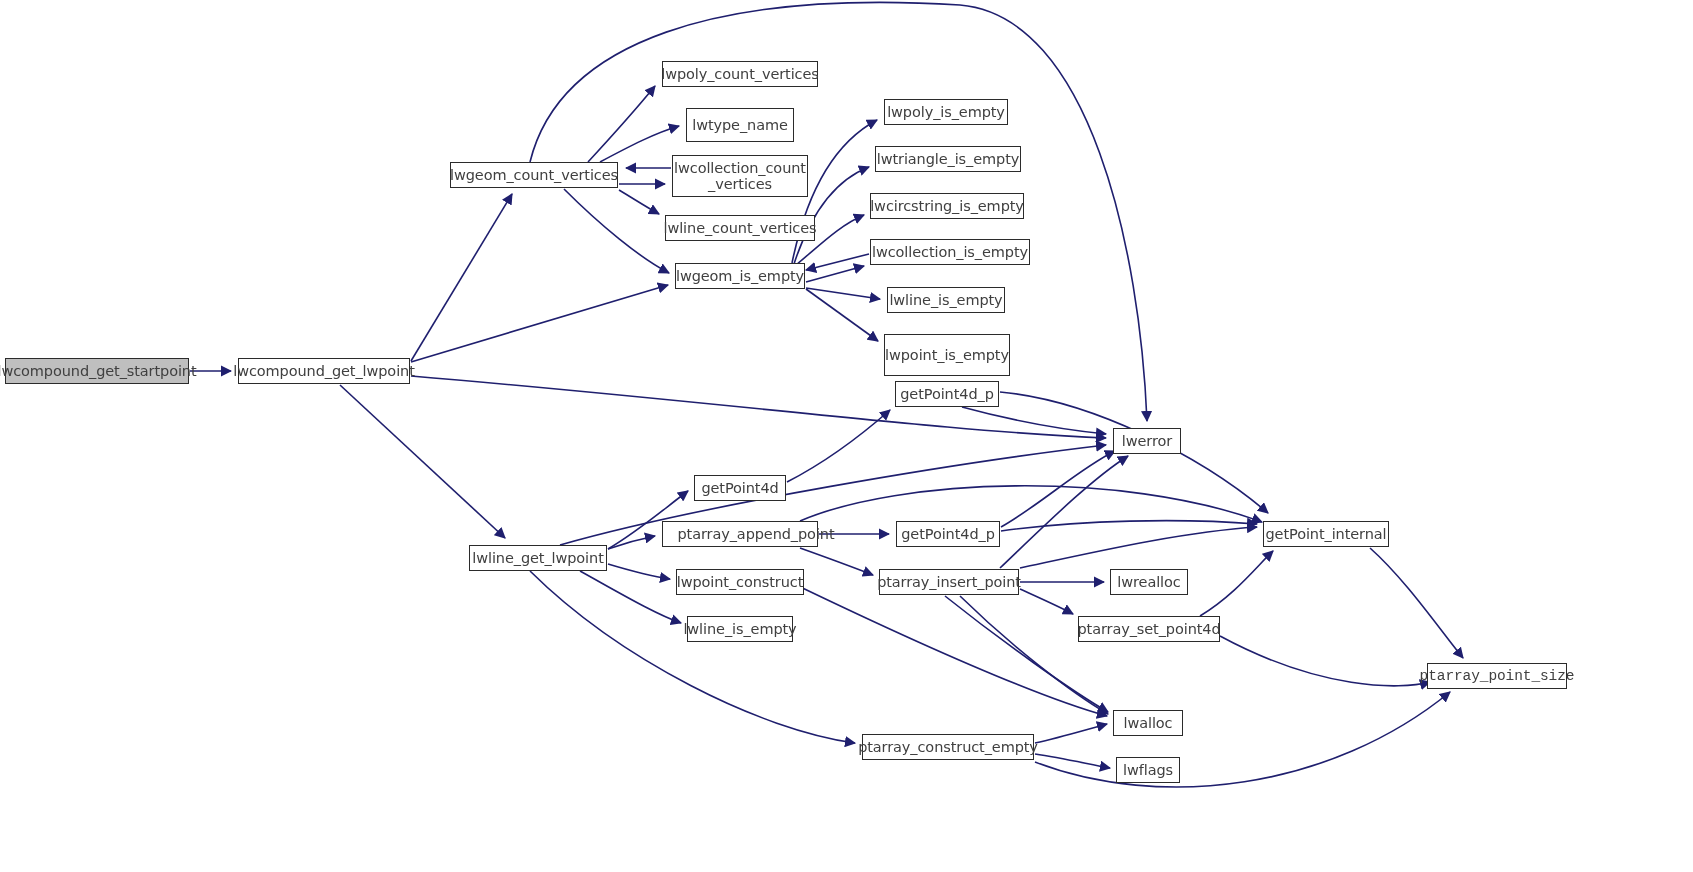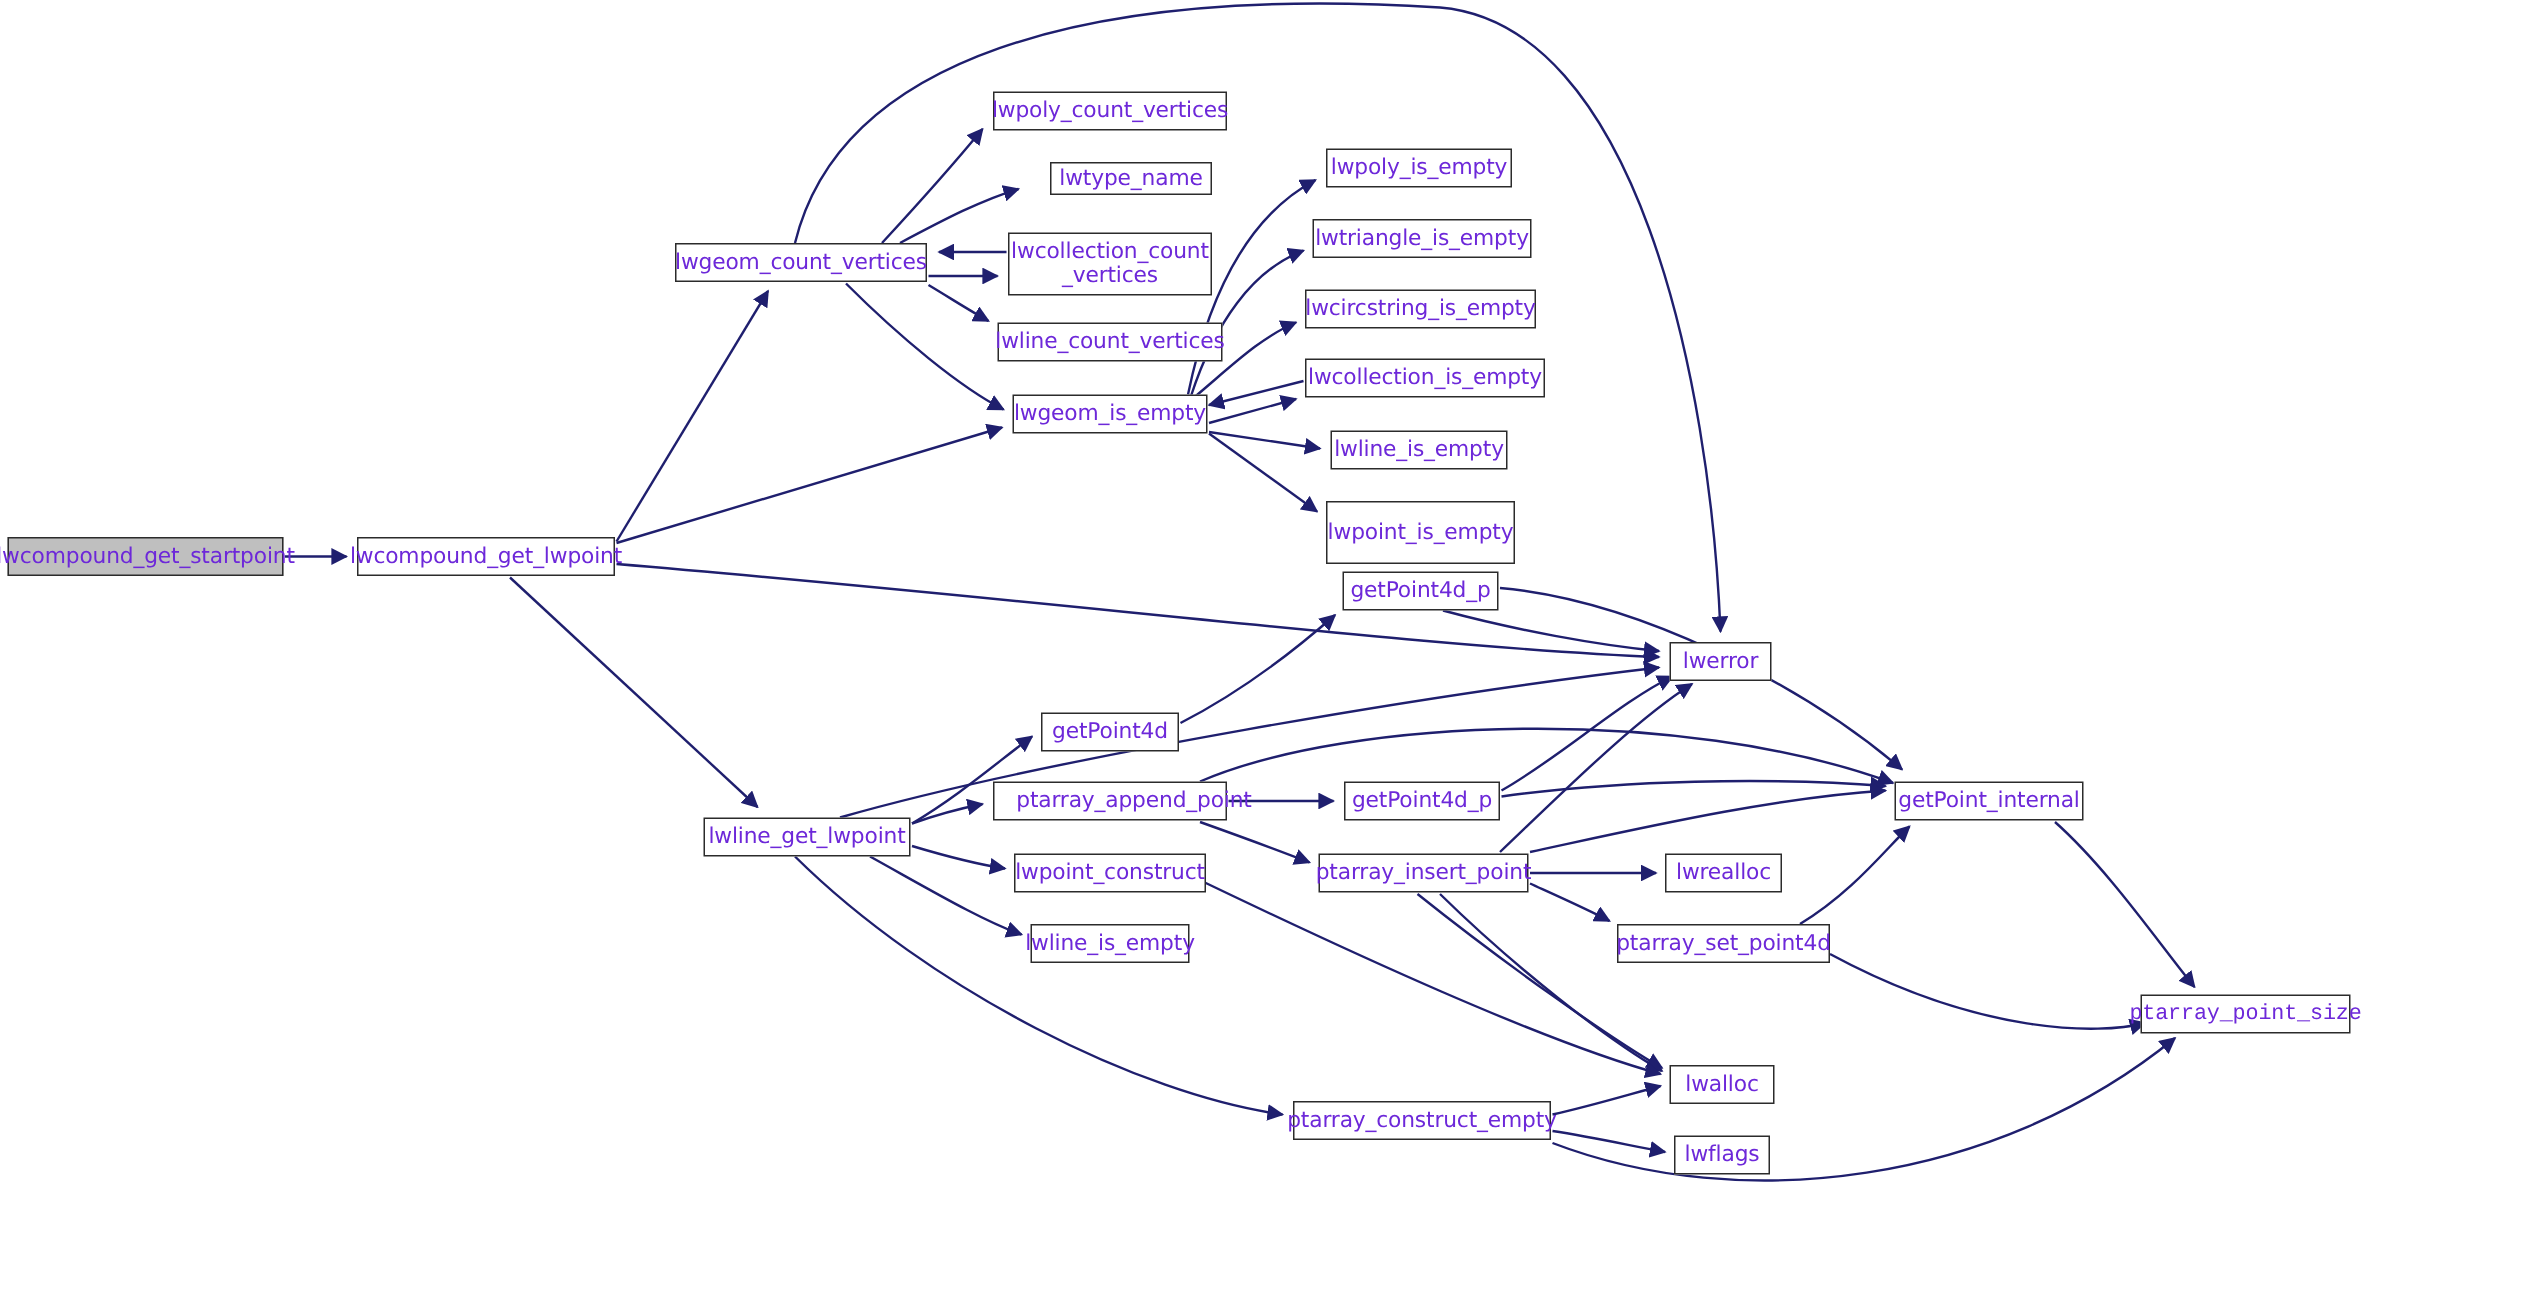--- a/index.html
+++ b/index.html
@@ -21,21 +21,21 @@
     left: 0; top: 0;
     width: 1693px;
     height: 872px;
     pointer-events: none;
   }
   .node {
     position: absolute;
     box-sizing: border-box;
     border: 1px solid #2b2b2b;
     background: #ffffff;
-    color: #6d28d9;
+    color: #404040;
     display: flex;
     align-items: center;
     justify-content: center;
     text-align: center;
     font-size: 14.5px;
     line-height: 1.12;
     white-space: pre;
     letter-spacing: -0.1px;
     z-index: 5;
     cursor: pointer;
@@ -152,21 +152,21 @@
 
       <path d="M 1220,636 C 1320,690 1400,690 1430,682"></path>
     </g>
   </svg>
 
   <div id="nodes">
       <div class="node root" style="left: 5px; top: 358px; width: 184px; height: 26px;"><span>lwcompound_get_startpoint</span></div>
       <div class="node" style="left: 238px; top: 358px; width: 172px; height: 26px;"><span>lwcompound_get_lwpoint</span></div>
       <div class="node" style="left: 450px; top: 162px; width: 168px; height: 26px;"><span>lwgeom_count_vertices</span></div>
       <div class="node" style="left: 662px; top: 61px; width: 156px; height: 26px;"><span>lwpoly_count_vertices</span></div>
-      <div class="node" style="left: 700px; top: 108px; width: 108px; height: 22px;"><span>lwtype_name</span></div>
+      <div class="node" style="left: 686px; top: 108px; width: 108px; height: 34px;"><span>lwtype_name</span></div>
       <div class="node two-line" style="left: 672px; top: 155px; width: 136px; height: 42px;"><span>lwcollection_count
 _vertices</span></div>
       <div class="node" style="left: 665px; top: 215px; width: 150px; height: 26px;"><span>lwline_count_vertices</span></div>
       <div class="node" style="left: 675px; top: 263px; width: 130px; height: 26px;"><span>lwgeom_is_empty</span></div>
       <div class="node" style="left: 884px; top: 99px; width: 124px; height: 26px;"><span>lwpoly_is_empty</span></div>
       <div class="node" style="left: 875px; top: 146px; width: 146px; height: 26px;"><span>lwtriangle_is_empty</span></div>
       <div class="node" style="left: 870px; top: 193px; width: 154px; height: 26px;"><span>lwcircstring_is_empty</span></div>
       <div class="node" style="left: 870px; top: 239px; width: 160px; height: 26px;"><span>lwcollection_is_empty</span></div>
       <div class="node" style="left: 887px; top: 287px; width: 118px; height: 26px;"><span>lwline_is_empty</span></div>
       <div class="node" style="left: 884px; top: 334px; width: 126px; height: 42px;"><span>lwpoint_is_empty</span></div>

